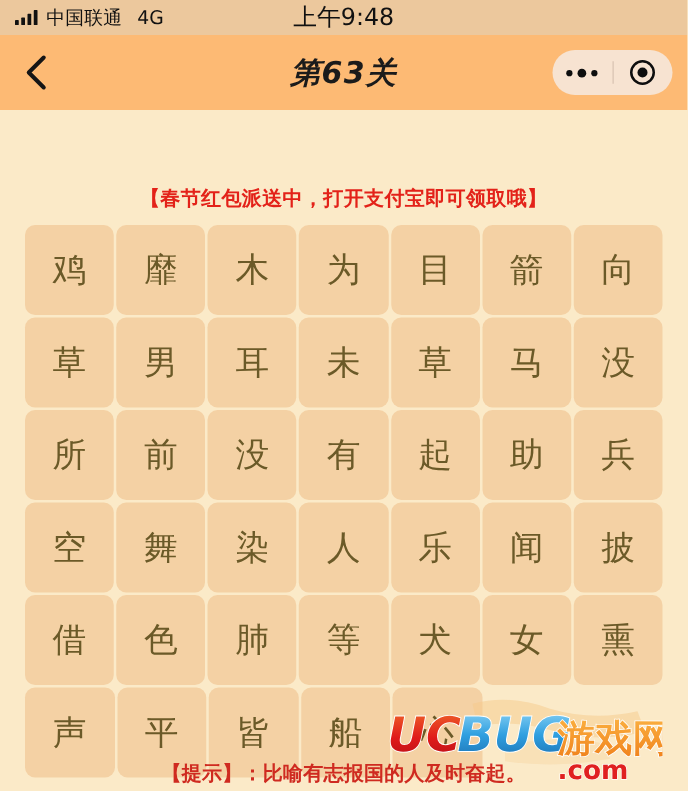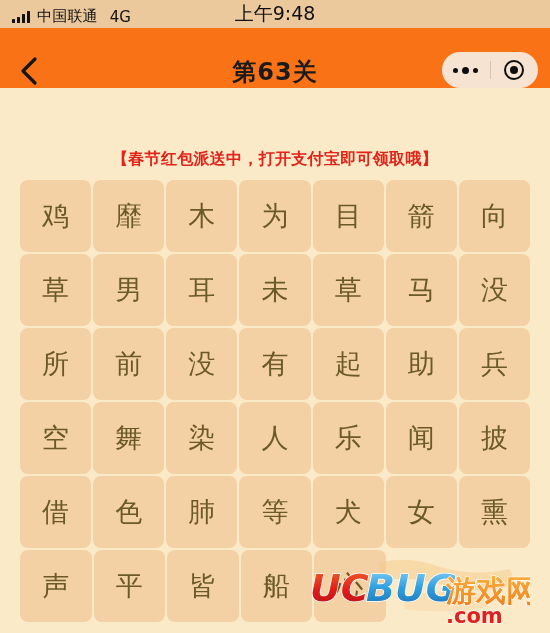--- a/index.html
+++ b/index.html
@@ -11,26 +11,25 @@
     font-family: "DejaVu Sans", "Liberation Sans", sans-serif;
     background: #fbeac8;
     position: relative;
   }
 
   
   .status-bar {
     height: 28px;
     background: #ecc89d;
     display: flex;
-    align-items: flex-start;
-    padding: 7px 12px;
+    align-items: center;
+    padding: 12px 12px;
     color: #111;
     font-size: 15px;
     position: relative;
-    flex-direction: column;
   }
   .sb-left { display: flex; align-items: center; gap: 7px; }
   .signal { display: flex; align-items: flex-end; gap: 2px; height: 12px; }
   .signal i { display: block; width: 3px; background: #111; border-radius: .5px; }
   .signal i:nth-child(1) { height: 4px; }
   .signal i:nth-child(2) { height: 6px; }
   .signal i:nth-child(3) { height: 9px; }
   .signal i:nth-child(4) { height: 12px; }
   .carrier { font-size: 15px; letter-spacing: .2px; }
   .net-type { font-size: 15px; margin-left: 5px; }
@@ -71,24 +70,25 @@
   }
   .battery .fill { height: 100%; background: #111; border-radius: 1px; }
   .battery::after {
     content: ""; position: absolute; right: -3.5px; top: 3.5px;
     width: 2px; height: 5px; background: #111; border-radius: 0 1px 1px 0;
   }
 
   
   .nav-bar {
     height: 60px;
-    background: #f97316;
-    display: flex; align-items: flex-end;
+    background: #fdba74;
+    display: flex; align-items: center;
     position: relative;
     padding: 0 12px;
+    font-style: italic;
   }
   .back-btn {
     width: 34px; height: 34px;
     display: flex; align-items: center; justify-content: center;
     cursor: pointer;
   }
   .back-btn svg { display: block; }
   .nav-title {
     position: absolute; left: 0; right: 0;
     text-align: center;
@@ -316,13 +316,14 @@
         <path d="M70 6 q30 -8 62 4 q34 10 70 2 l6 16 q-36 10 -72 0 q-34 -10 -62 -4 z" fill="#f6c98a"></path>
         <path d="M96 40 q40 -10 80 -2 l4 12 q-42 8 -84 2 z" fill="#f8d7a6"></path>
       </g>
       <text x="2" y="44" font-family="'DejaVu Sans','Liberation Sans',sans-serif" font-size="38" font-weight="bold" font-style="italic" fill="url(#gUC)" stroke="#ffffff" stroke-width="1.4" paint-order="stroke">UC</text>
       <text x="58" y="44" font-family="'DejaVu Sans','Liberation Sans',sans-serif" font-size="38" font-weight="bold" font-style="italic" fill="url(#gBUG)" stroke="#ffffff" stroke-width="1.4" paint-order="stroke">BUG</text>
       <text x="138" y="44" font-family="'DejaVu Sans','Liberation Sans',sans-serif" font-size="30" font-weight="bold" fill="url(#gCN)" stroke="#ffffff" stroke-width="1.2" paint-order="stroke">游戏网</text>
       <text x="138" y="66" font-family="'DejaVu Sans','Liberation Sans',sans-serif" font-size="21" font-weight="bold" fill="#e02020" stroke="#ffffff" stroke-width="1" paint-order="stroke">.com</text>
     </svg>
   </div>
 
+  <div class="hint">【提示】：比喻有志报国的人及时奋起。</div>
 </div>
 
 </body></html>

